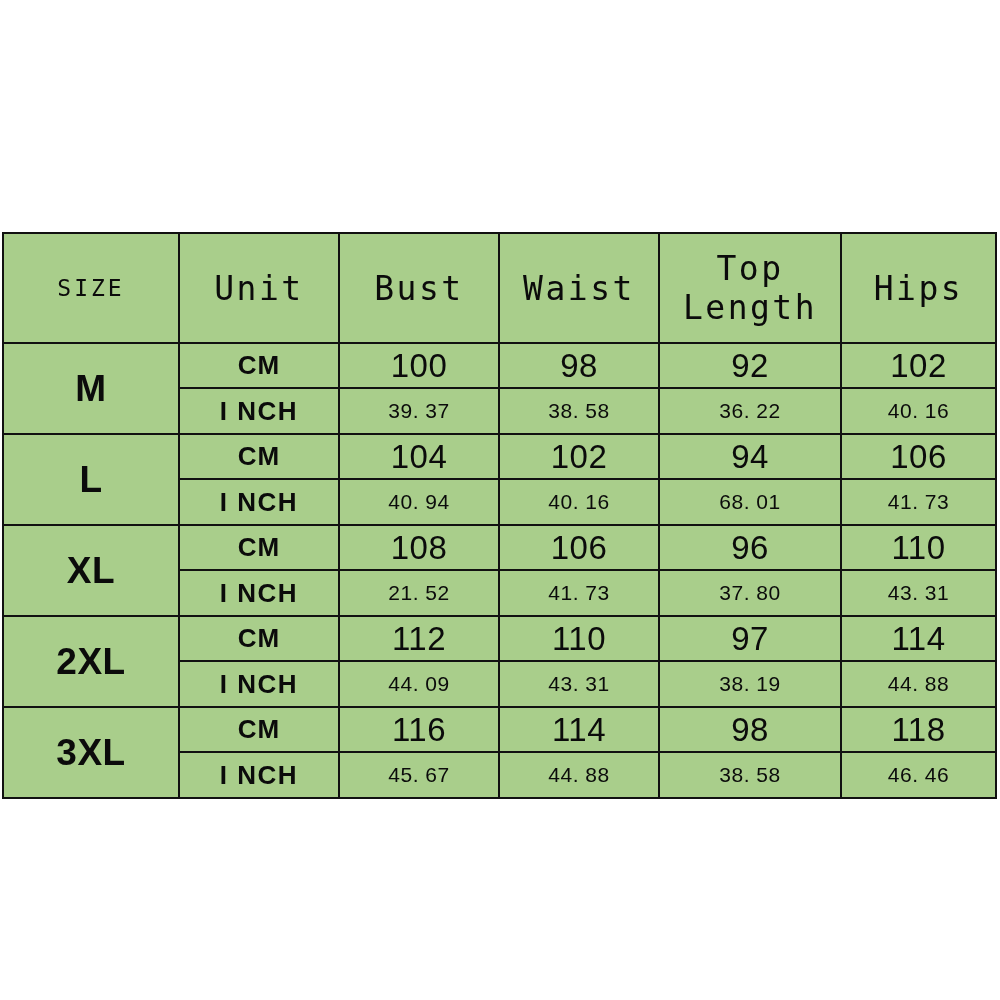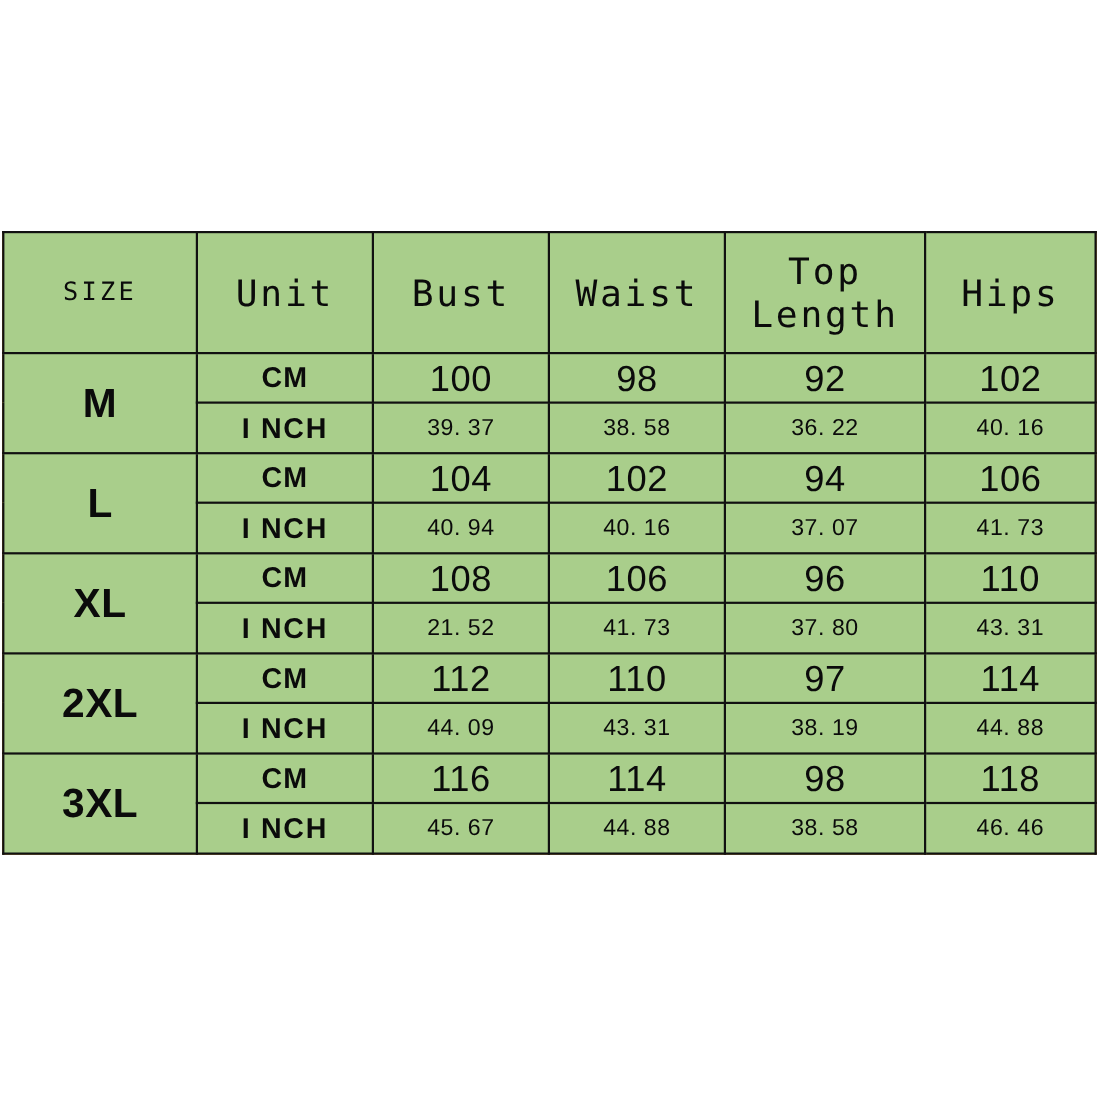--- a/index.html
+++ b/index.html
@@ -19,26 +19,26 @@
     position: relative;
     width: 1000px;
     height: 1000px;
     background: #ffffff;
   }
 
   
   #size-chart {
     position: absolute;
     left: 2px;
-    top: 210px;
+    top: 232px;
     width: 993px;
     height: 551px;
     border-collapse: collapse;
     table-layout: fixed;
-    background: #a16207;
+    background: #22c55e;
     border: 2px solid #111111;
   }
 
   #size-chart td {
     border: 2px solid #111111;
     text-align: center;
     vertical-align: middle;
     padding: 0;
     color: #0b0b0b;
     background: #a9ce8b;
@@ -154,21 +154,21 @@
         <td class="unit-cell cm">CM</td>
         <td class="val-cell">104</td>
         <td class="val-cell">102</td>
         <td class="val-cell">94</td>
         <td class="val-cell">106</td>
       </tr>
       <tr class="inch-row">
         <td class="unit-cell inch">I NCH</td>
         <td class="val-cell">40. 94</td>
         <td class="val-cell">40. 16</td>
-        <td class="val-cell">37. 07</td>
+        <td class="val-cell">68. 01</td>
         <td class="val-cell">41. 73</td>
       </tr>
 
       <tr class="cm-row">
         <td class="size-cell" rowspan="2">XL</td>
         <td class="unit-cell cm">CM</td>
         <td class="val-cell">108</td>
         <td class="val-cell">106</td>
         <td class="val-cell">96</td>
         <td class="val-cell">110</td>

